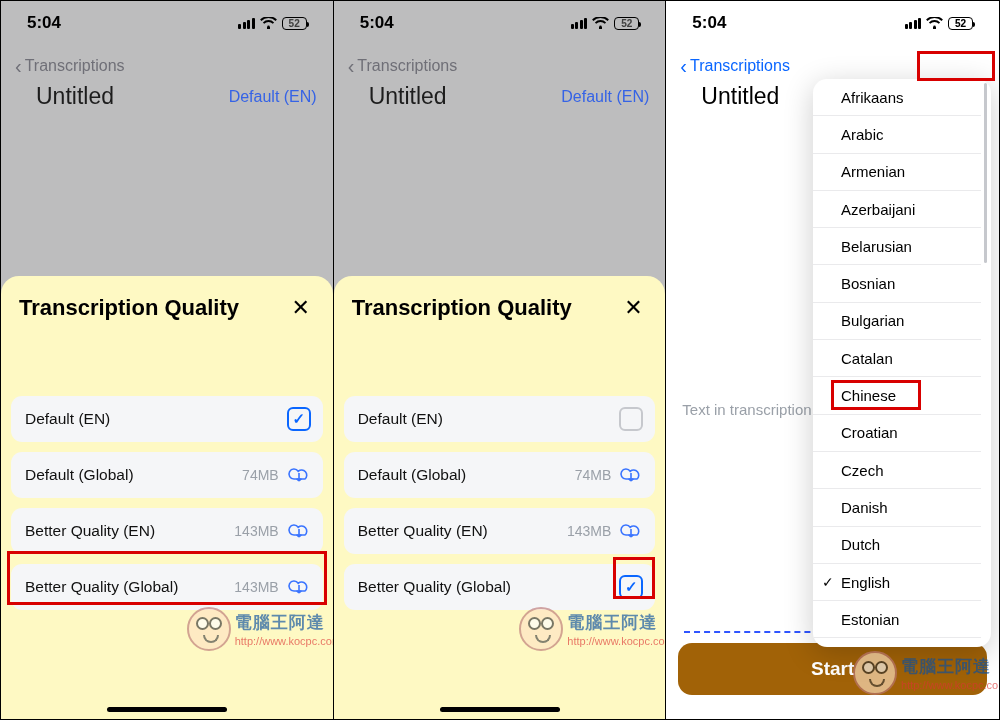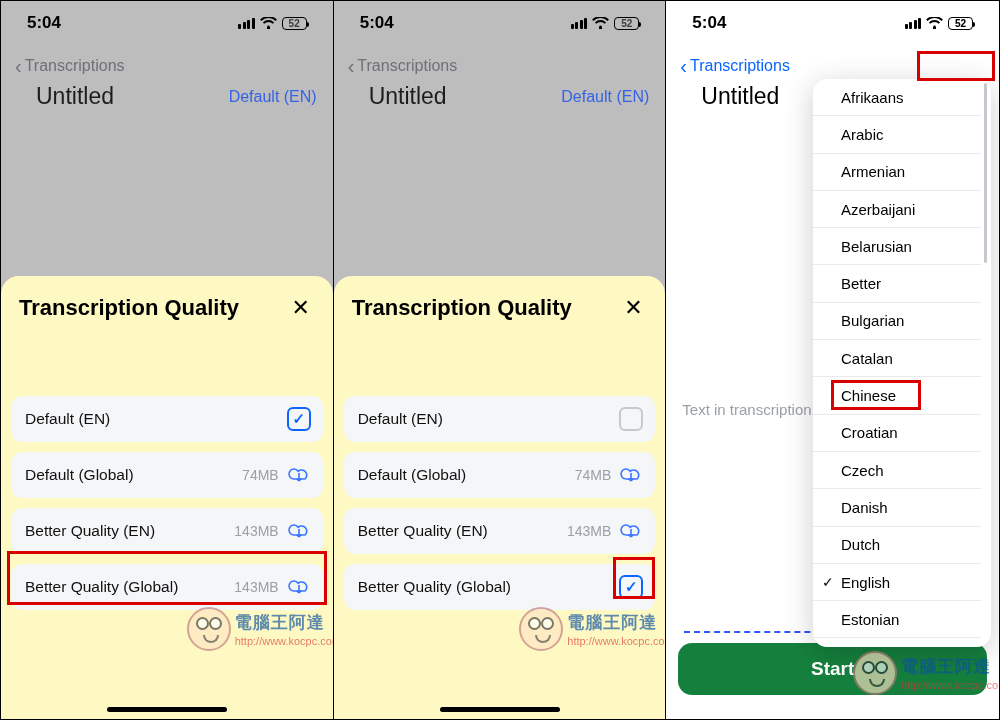--- a/index.html
+++ b/index.html
@@ -57,21 +57,21 @@
 .cloud-dl svg { display:block; }
 
 .home-ind { position:absolute; bottom:7px; left:50%; transform:translateX(-50%); width:120px; height:5px; background:#000; border-radius:3px; }
 
 
 .hl { position:absolute; border:3px solid #d80000; pointer-events:none; }
 
 
 .p3-body { position:absolute; top:120px; left:0; right:0; bottom:0; }
 .p3-ph { position:absolute; top:280px; left:16px; color:#9aa0a8; font-size:15px; }
-.start-btn { position:absolute; left:12px; right:12px; bottom:24px; height:52px; background:#15803d; color:#fff; border:none; border-radius:14px; font-size:19px; font-weight:600; }
+.start-btn { position:absolute; left:12px; right:12px; bottom:24px; height:52px; background:#a16207; color:#fff; border:none; border-radius:14px; font-size:19px; font-weight:600; }
 .dotted { position:absolute; left:18px; right:18px; bottom:86px; border-top:2px dashed #2f55ff; }
 
 
 .pop { position:absolute; top:78px; right:8px; width:178px; height:568px; background:#fff; border-radius:14px; box-shadow:0 6px 30px rgba(0,0,0,.2); overflow:hidden; }
 .pop .scroll { position:absolute; top:4px; right:4px; width:3px; background:#c6c8cd; border-radius:2px; height:180px; }
 .pop ul { list-style:none; position:absolute; top:0; left:0; right:10px; }
 .pop li { height:37.3px; display:flex; align-items:center; padding-left:28px; font-size:15px; border-bottom:1px solid #eaeaec; position:relative; }
 .pop li:last-child { border-bottom:none; height:30px; }
 .pop li.sel::before { content:"✓"; position:absolute; left:9px; font-size:14px; }
 
@@ -331,21 +331,21 @@
       <button class="start-btn">Start</button>
     </div>
 
     <div class="pop">
       <ul id="lang-list">
           <li>Afrikaans</li>
           <li>Arabic</li>
           <li>Armenian</li>
           <li>Azerbaijani</li>
           <li>Belarusian</li>
-          <li>Better</li>
+          <li>Bosnian</li>
           <li>Bulgarian</li>
           <li>Catalan</li>
           <li>Chinese</li>
           <li>Croatian</li>
           <li>Czech</li>
           <li>Danish</li>
           <li>Dutch</li>
           <li class="sel">English</li>
           <li>Estonian</li>
           <li>Finnish</li>

